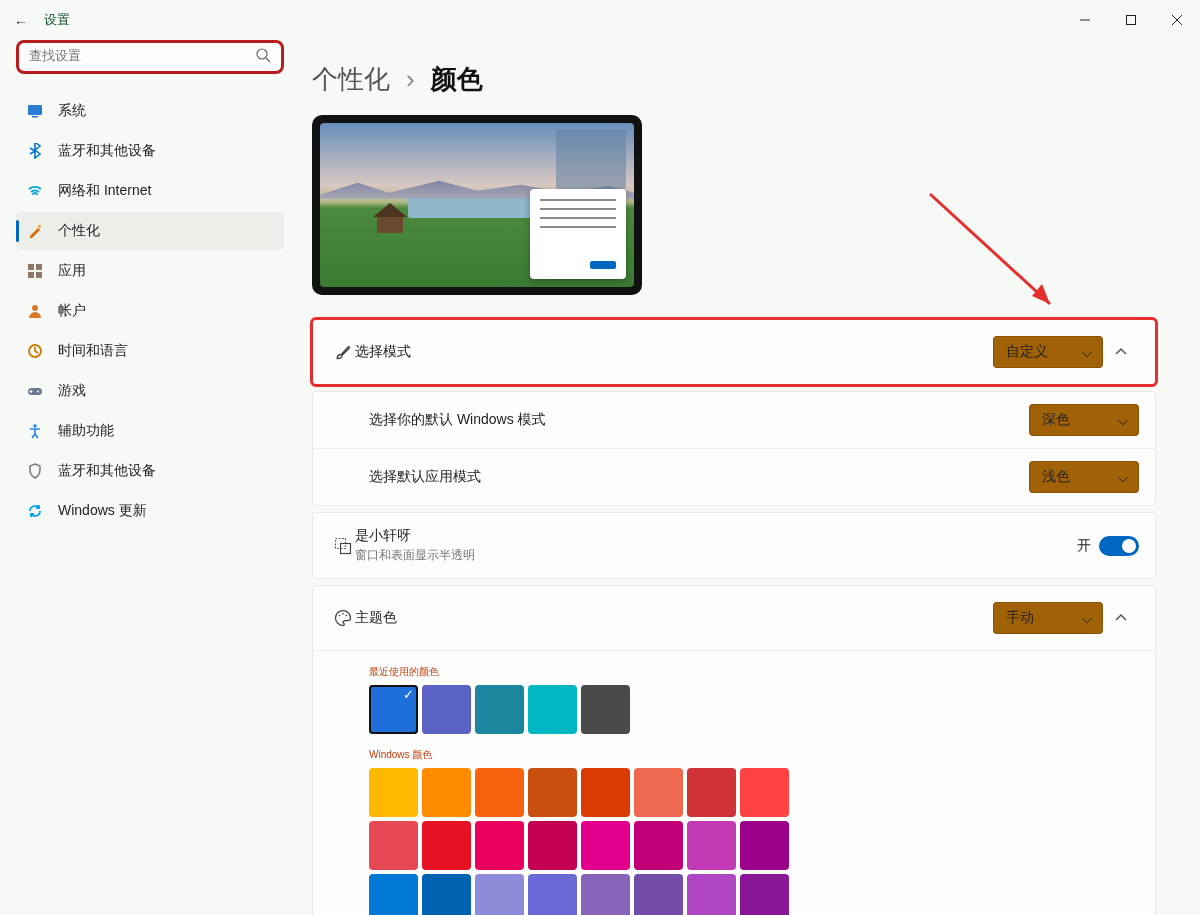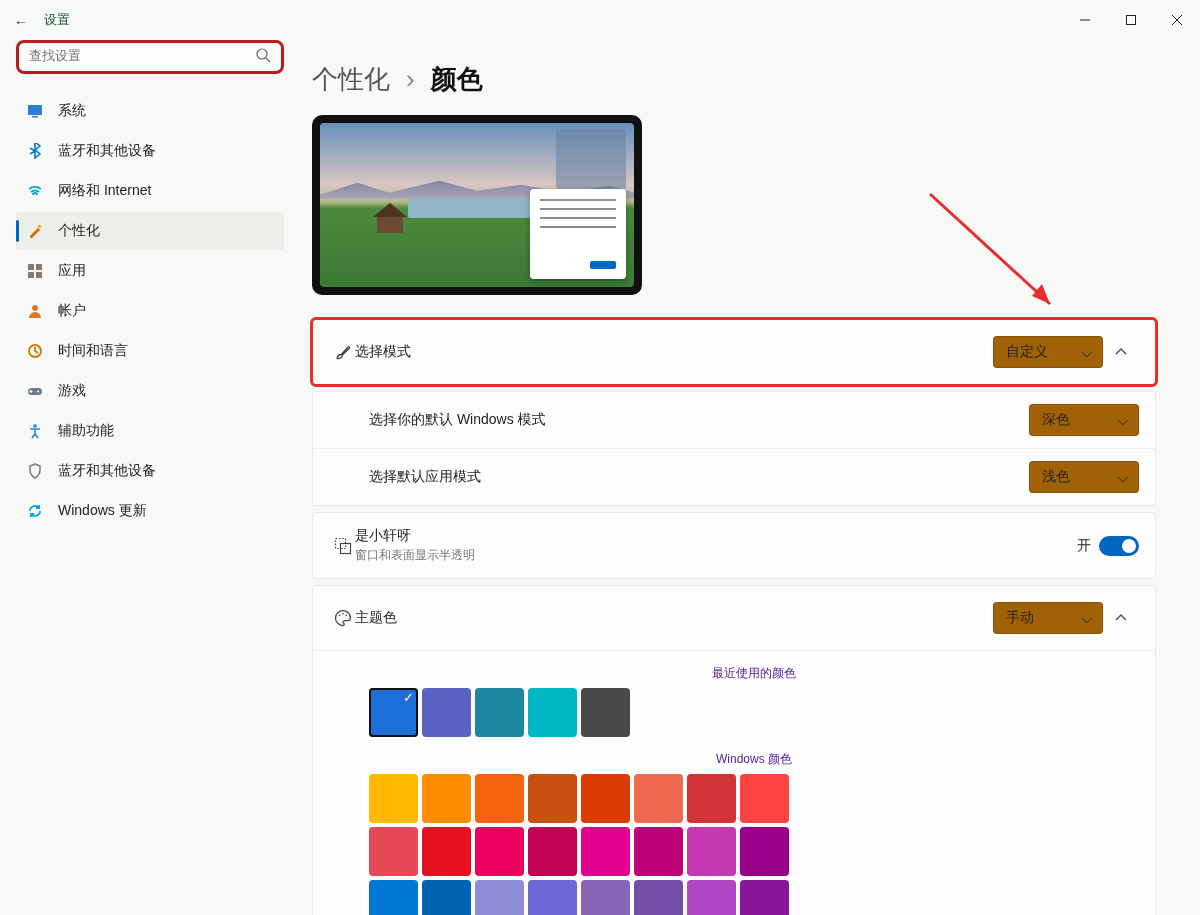--- a/index.html
+++ b/index.html
@@ -64,21 +64,21 @@
 .expander-btn { width:36px; height:36px; display:flex; align-items:center; justify-content:center; cursor:pointer; color:#555; }
 .highlight { outline:3px solid #e62e2e; outline-offset:-1px; }
 .sub-rows { border-top:1px solid rgba(0,0,0,.06); }
 .sub-row { display:flex; align-items:center; padding: 12px 16px 12px 56px; gap:16px; }
 .sub-label { flex:1; font-size:14px; color:#222; }
 .toggle { width:40px; height:20px; border-radius:10px; background:#0067c0; position:relative; cursor:pointer; }
 .toggle::after { content:""; position:absolute; width:14px; height:14px; background:#fff; border-radius:50%; top:3px; right:3px; }
 .toggle-label { font-size:14px; color:#222; margin-right:8px; }
 
 .accent-section { padding: 14px 16px 0 56px; }
-.sect-label { font-size:12px; color:#4c1d95; margin: 0 0 6px 0; text-align: center; }
+.sect-label { font-size:10px; color:#c2410c; margin: 0 0 6px 0; }
 .sw-row { display:flex; flex-wrap:wrap; gap:4px; margin-bottom:8px; }
 .swatch { width:49px; height:49px; border-radius:4px; cursor:pointer; position:relative; }
 .swatch.selected { outline:2px solid #111; outline-offset:-2px; }
 .swatch.selected::after { content:"✓"; position:absolute; right:4px; top:2px; color:#fff; font-size:13px; }
 
 .arrow-anno { position:absolute; pointer-events:none; }
 </style>
 </head>
 <body>
 

